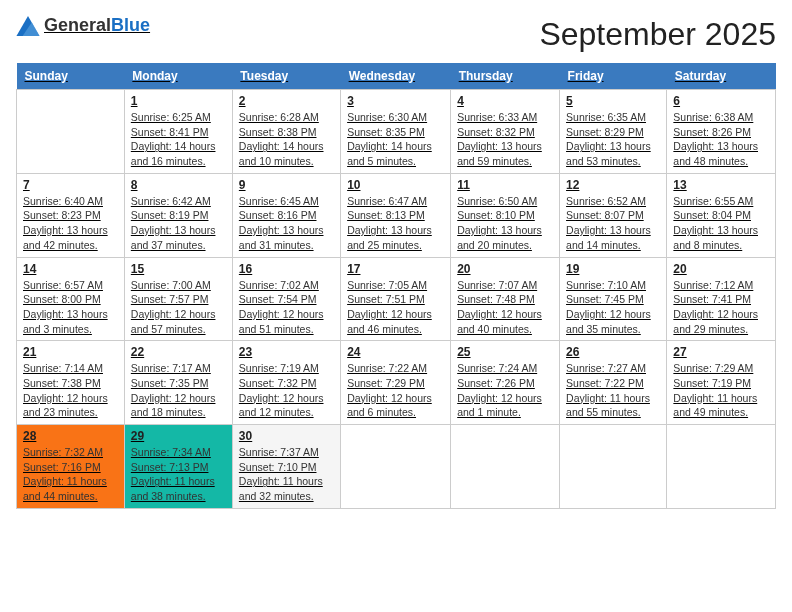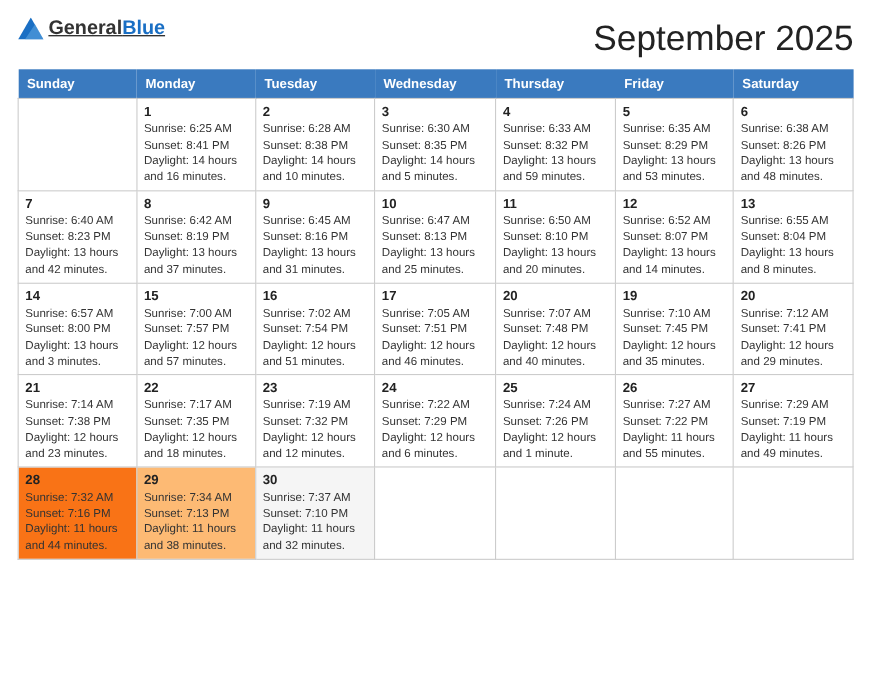--- a/index.html
+++ b/index.html
@@ -47,20 +47,21 @@
       color: #222;
     }
     .title-location {
       font-size: 14px;
       color: #555;
     }
     .calendar {
       width: 100%;
       border-collapse: collapse;
       font-size: 11px;
+      text-decoration: underline;
     }
     .calendar th {
       background-color: #3a7abf;
       color: #fff;
       text-align: left;
       padding: 6px 8px;
       font-size: 12px;
       font-weight: bold;
     }
     .calendar td {
@@ -241,21 +242,21 @@
         <td>
           <div class="day-number">27</div>
           <div class="day-info">Sunrise: 7:29 AM<br>Sunset: 7:19 PM<br>Daylight: 11 hours and 49 minutes.</div>
         </td>
       </tr>
       <tr style="background: rgb(245, 245, 245);">
         <td style="background: #f97316;">
           <div class="day-number">28</div>
           <div class="day-info">Sunrise: 7:32 AM<br>Sunset: 7:16 PM<br>Daylight: 11 hours and 44 minutes.</div>
         </td>
-        <td style="background: #fdba74;">
+        <td style="background: #14b8a6;">
           <div class="day-number">29</div>
           <div class="day-info">Sunrise: 7:34 AM<br>Sunset: 7:13 PM<br>Daylight: 11 hours and 38 minutes.</div>
         </td>
         <td style="background: rgb(245, 245, 245);">
           <div class="day-number">30</div>
           <div class="day-info">Sunrise: 7:37 AM<br>Sunset: 7:10 PM<br>Daylight: 11 hours and 32 minutes.</div>
         </td>
         <td class="empty-cell" style="background: rgb(255, 255, 255);"></td>
         <td class="empty-cell" style="background: rgb(255, 255, 255);"></td>
         <td class="empty-cell" style="background: rgb(255, 255, 255);"></td>

